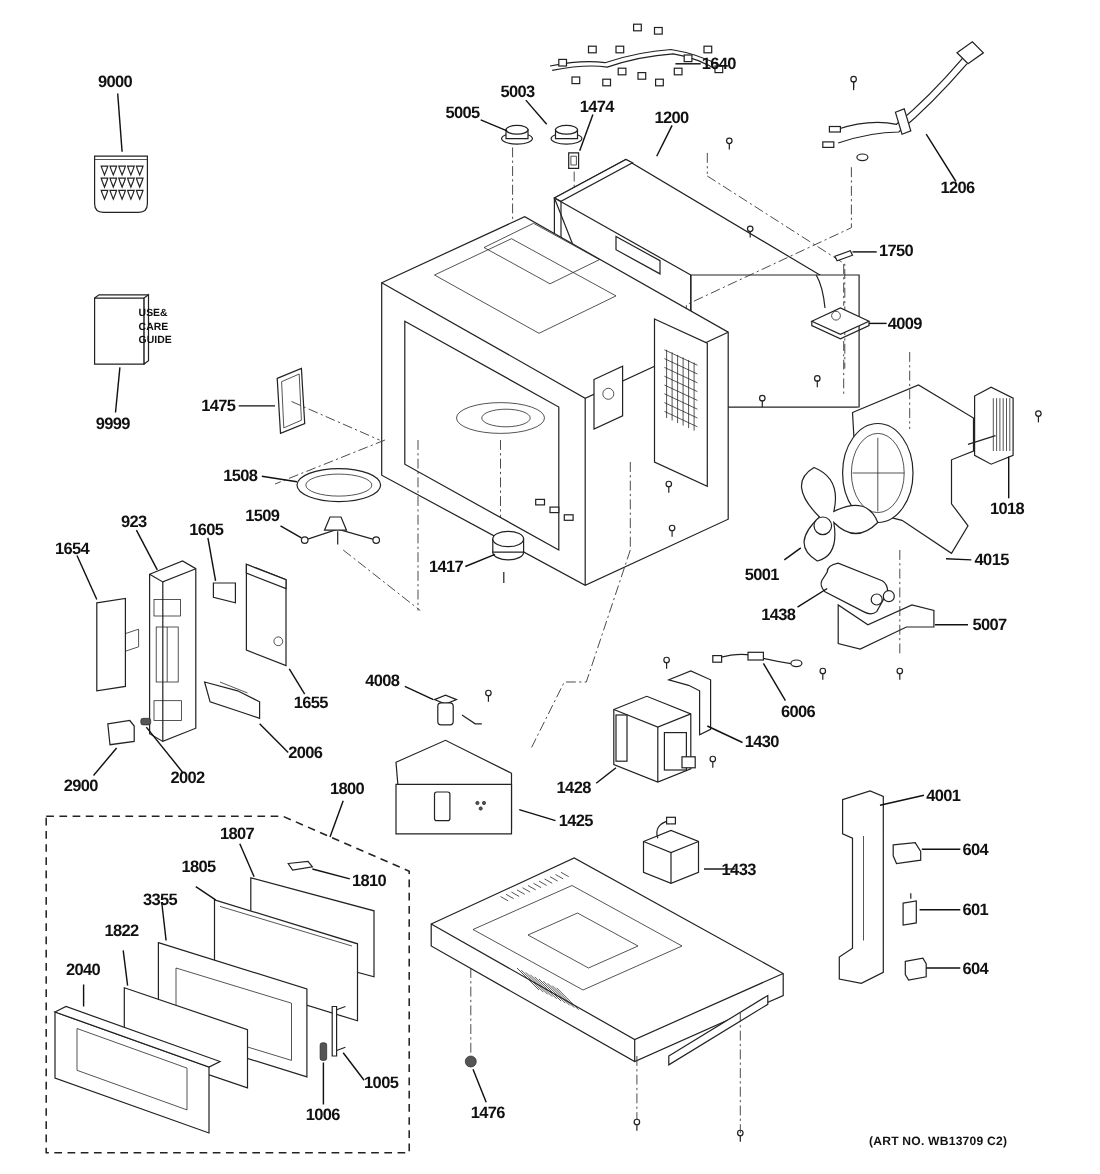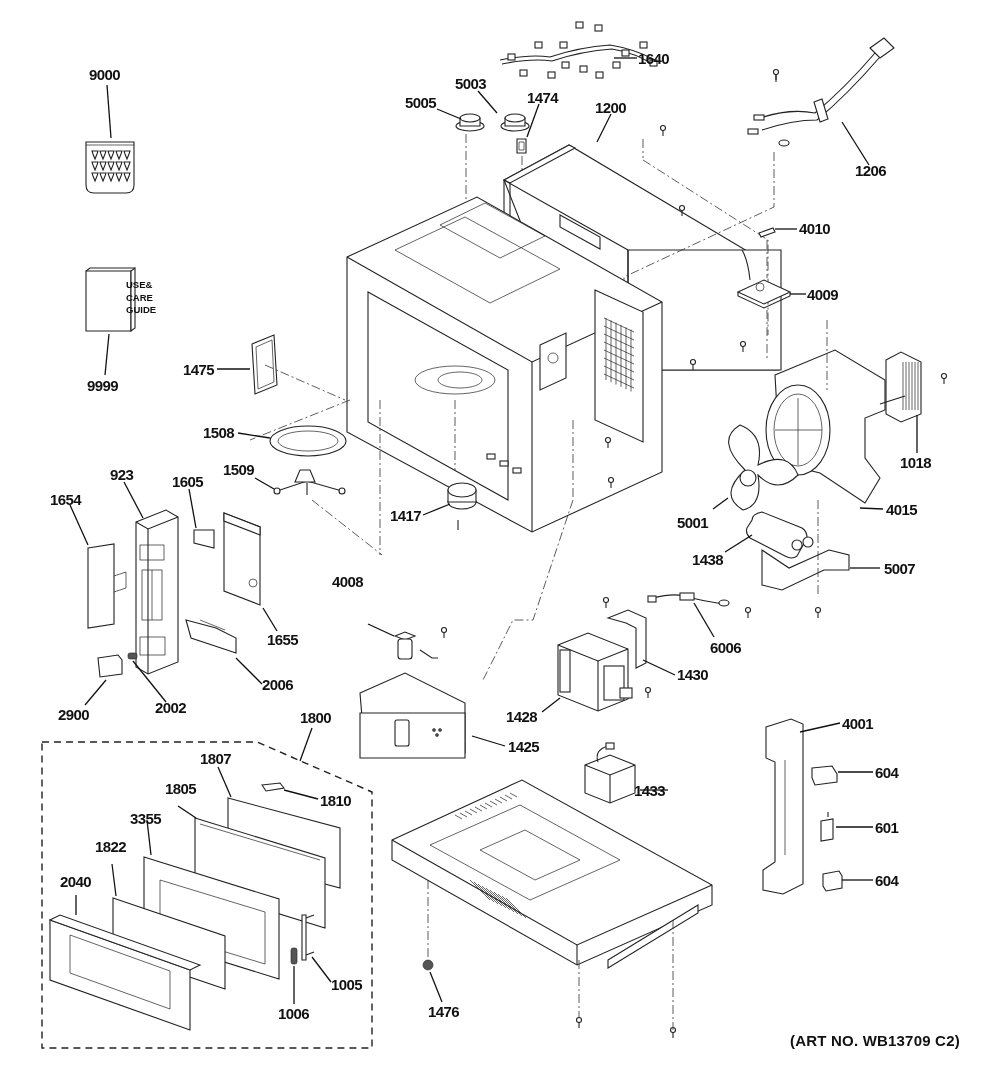--- a/index.html
+++ b/index.html
@@ -1,21 +1,21 @@
 <!DOCTYPE html>
 <html><head>
 <meta charset="utf-8">
 <style>
   html, body { margin: 0; padding: 0; background: #ffffff; }
   body { width: 1000px; height: 1067px; position: relative; overflow: hidden;
          font-family: "Liberation Sans", sans-serif; }
   #canvas { position: absolute; left: 0; top: 0; width: 1000px; height: 1067px; }
   .lbl { position: absolute; font-family: "Liberation Sans", sans-serif; font-weight: bold;
          font-size: 15px; color: #111; letter-spacing: -0.6px; line-height: 1; white-space: nowrap; text-align: right; }
-  .art { position: absolute; left: 790px; top: 1032px; font-weight: bold; font-size: 15px;
+  .art { position: absolute; left: 790px; top: 1032px; font-weight: bold; font-size: 11px;
          color: #111; letter-spacing: 0.2px; }
   .book-text { position: absolute; left: 89px; top: 279px; width: 50px; font-weight: bold;
          font-size: 9.5px; line-height: 12.5px; color: #111; margin-left: 37px; }
   svg .p { fill: #fff; stroke: #222; stroke-width: 1.1; }
   svg .l { fill: none; stroke: #222; stroke-width: 1.1; }
   svg .t { fill: none; stroke: #222; stroke-width: 0.7; }
   svg .lead { fill: none; stroke: #111; stroke-width: 1.3; }
   svg .dd { fill: none; stroke: #333; stroke-width: 0.8; stroke-dasharray: 9 3 2 3; }
   svg .dash { fill: none; stroke: #222; stroke-width: 1.4; stroke-dasharray: 7 5; }
   svg .g { fill: #555; stroke: #222; stroke-width: 0.6; }
@@ -505,52 +505,52 @@
   <div>USE&amp;</div>
   <div>CARE</div>
   <div>GUIDE</div>
 </div>
 <div class="lbl" style="left:405px;top:95px">5005</div>
 <div class="lbl" style="left:455px;top:76px">5003</div>
 <div class="lbl" style="left:527px;top:90px">1474</div>
 <div class="lbl" style="left:638px;top:51px">1640</div>
 <div class="lbl" style="left:595px;top:100px">1200</div>
 <div class="lbl" style="left:855px;top:163px">1206</div>
-<div class="lbl" style="left:799px;top:221px">4010</div>
+<div class="lbl" style="left:799px;top:221px">1750</div>
 <div class="lbl" style="left:807px;top:287px">4009</div>
 <div class="lbl" style="left:183px;top:362px">1475</div>
 <div class="lbl" style="left:203px;top:425px">1508</div>
 <div class="lbl" style="left:223px;top:462px">1509</div>
 <div class="lbl" style="left:390px;top:508px">1417</div>
 <div class="lbl" style="left:900px;top:455px">1018</div>
 <div class="lbl" style="left:677px;top:515px">5001</div>
 <div class="lbl" style="left:886px;top:502px">4015</div>
 <div class="lbl" style="left:692px;top:552px">1438</div>
 <div class="lbl" style="left:884px;top:561px">5007</div>
 <div class="lbl" style="left:110px;top:467px">923</div>
 <div class="lbl" style="left:172px;top:474px">1605</div>
 <div class="lbl" style="left:50px;top:492px">1654</div>
 <div class="lbl" style="left:267px;top:632px">1655</div>
 <div class="lbl" style="left:262px;top:677px">2006</div>
 <div class="lbl" style="left:155px;top:700px">2002</div>
 <div class="lbl" style="left:58px;top:707px">2900</div>
-<div class="lbl" style="left:332px;top:574px">4008</div>
+<div class="lbl" style="left:332px;top:612px">4008</div>
 <div class="lbl" style="left:710px;top:640px">6006</div>
 <div class="lbl" style="left:677px;top:667px">1430</div>
 <div class="lbl" style="left:506px;top:709px">1428</div>
 <div class="lbl" style="left:508px;top:739px">1425</div>
 <div class="lbl" style="left:300px;top:710px">1800</div>
 <div class="lbl" style="left:200px;top:751px">1807</div>
 <div class="lbl" style="left:320px;top:793px">1810</div>
 <div class="lbl" style="left:165px;top:781px">1805</div>
 <div class="lbl" style="left:130px;top:811px">3355</div>
 <div class="lbl" style="left:95px;top:839px">1822</div>
 <div class="lbl" style="left:60px;top:874px">2040</div>
 <div class="lbl" style="left:331px;top:977px">1005</div>
 <div class="lbl" style="left:278px;top:1006px">1006</div>
-<div class="lbl" style="left:634px;top:783px">1433</div>
+<div class="lbl" style="left:656px;top:783px">1433</div>
 <div class="lbl" style="left:428px;top:1004px">1476</div>
 <div class="lbl" style="left:842px;top:716px">4001</div>
 <div class="lbl" style="left:875px;top:765px">604</div>
 <div class="lbl" style="left:875px;top:820px">601</div>
 <div class="lbl" style="left:875px;top:873px">604</div>
 
 <div class="art">(ART NO. WB13709 C2)</div>
 
 </body></html>

